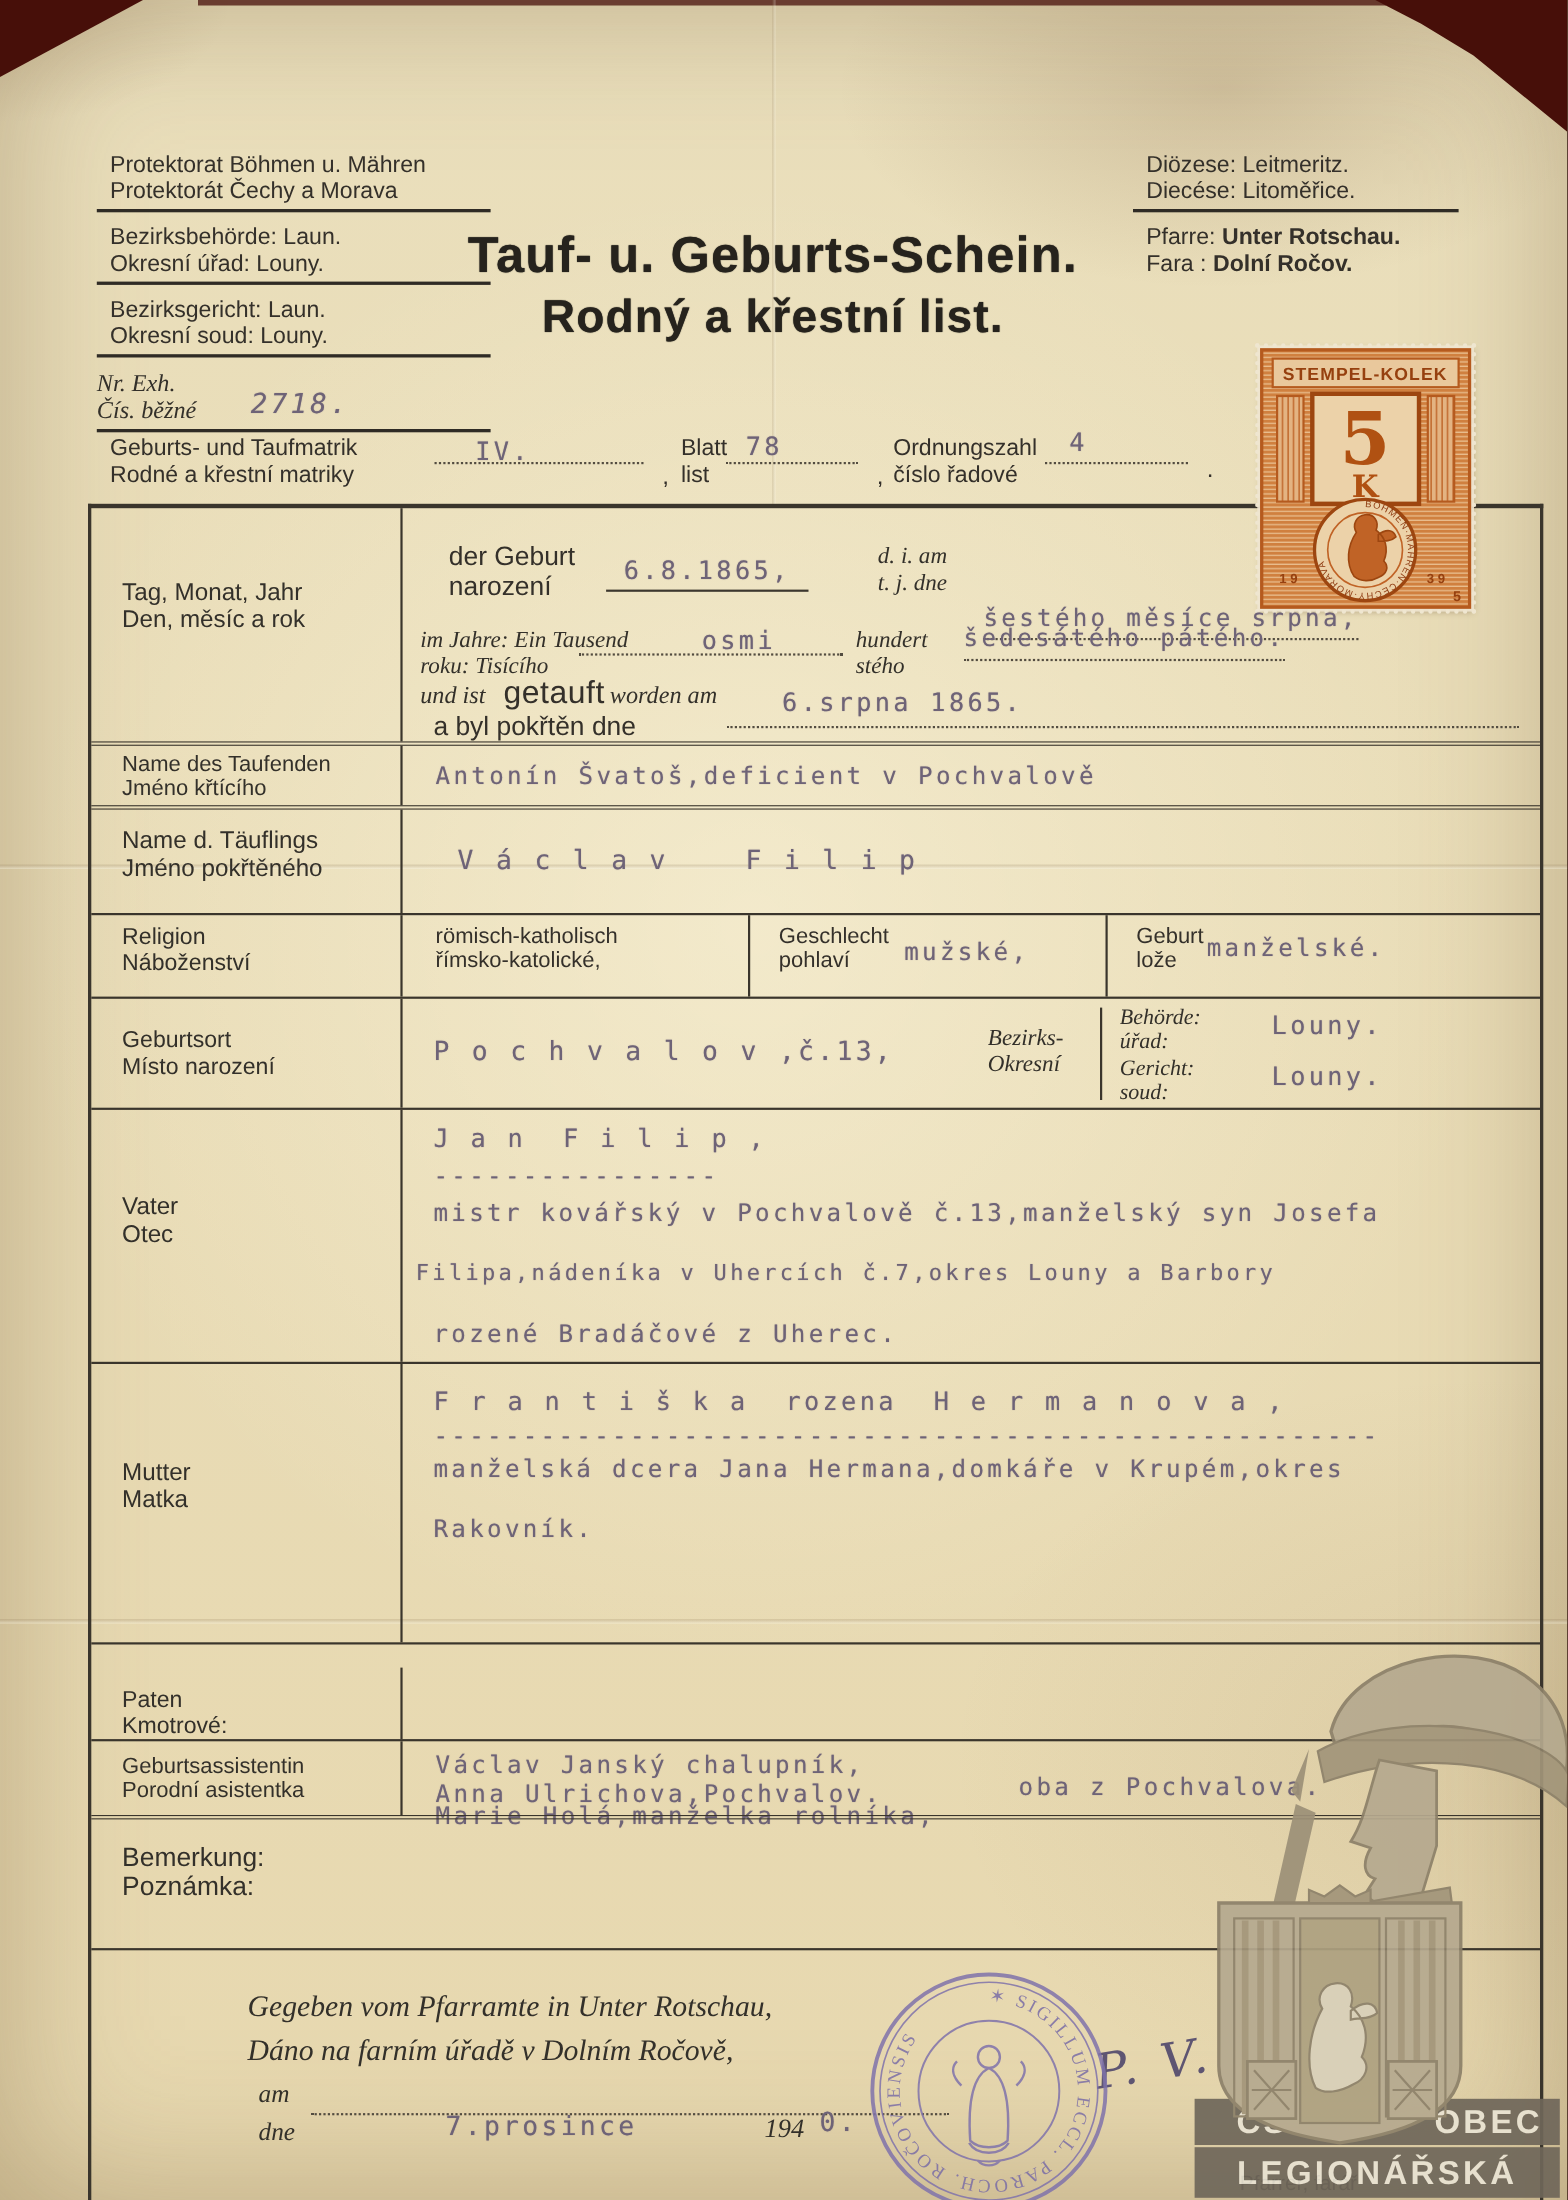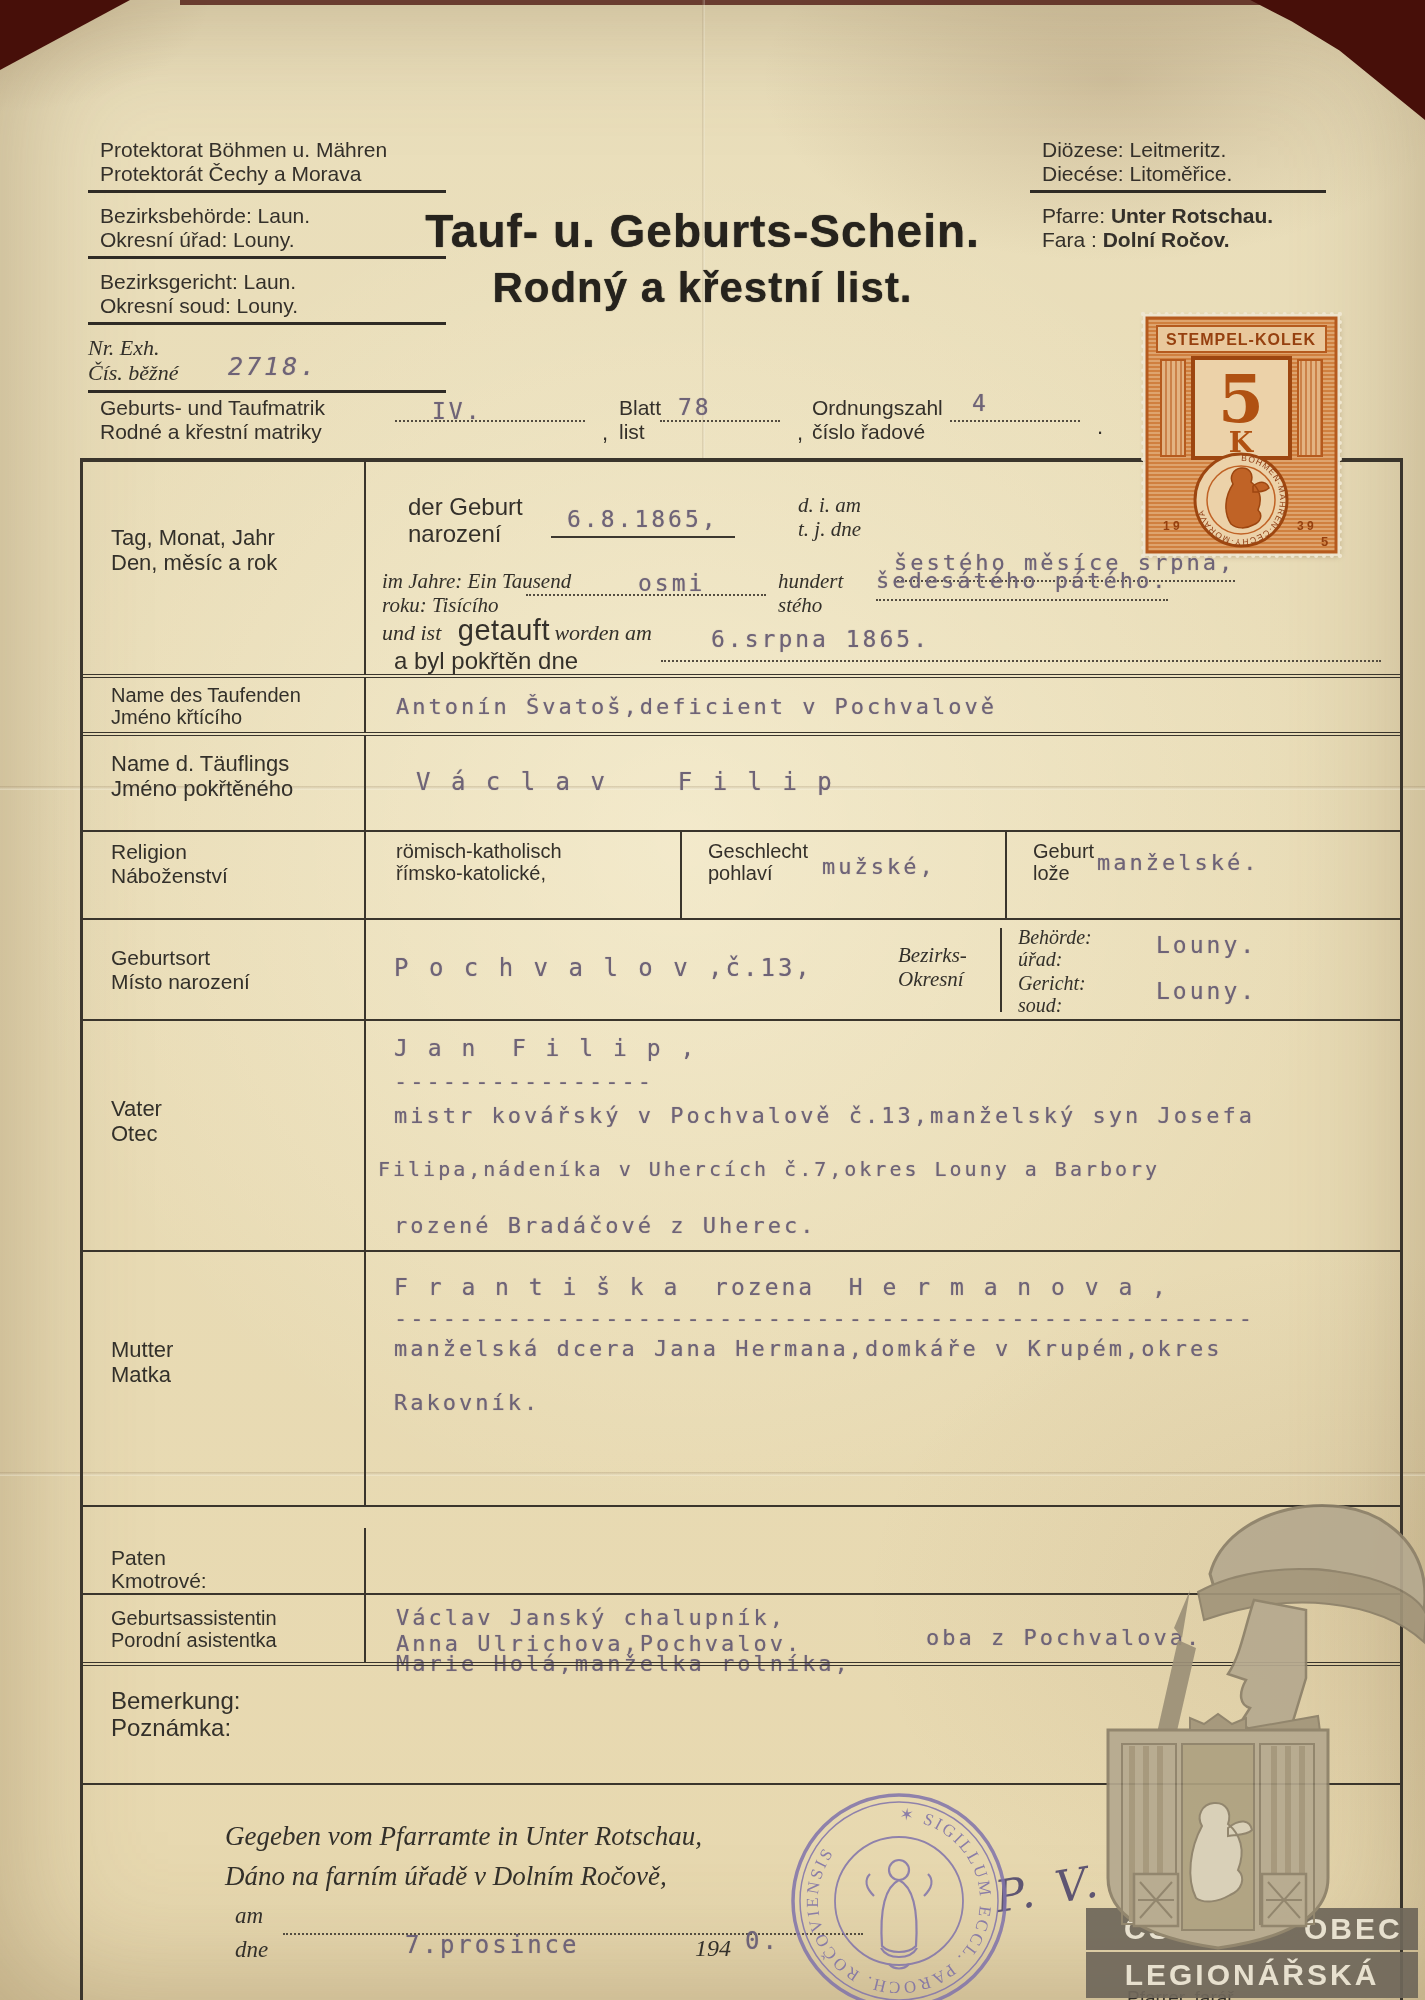--- a/index.html
+++ b/index.html
@@ -210,21 +210,21 @@
     <div class="trow bt4" style="height:98px;gap:20px;">
       <div class="tlabel stack" style="padding-top:16px;font-size:22px;line-height:1.65;">
         <div>Name d. Täuflings</div>
         <div>Jméno pokřtěného</div>
       </div>
       <div class="tcontent">
         <span class="ty abs" style="left:30px;top:32px;font-size:24px;">V á c l a v    F i l i p</span>
       </div>
     </div>
 
-    <div class="trow bt2" style="height:88px;">
+    <div class="trow bt2" style="height:76px;">
       <div class="tlabel stack" style="padding-top:8px;font-size:21px;">
         <div>Religion</div>
         <div>Náboženství</div>
       </div>
       <div class="tcontent" style="display:flex;">
         <div class="cellstack stack" style="width:316px;box-sizing:border-box;border-right:2px solid #3a352c;padding:8px 0 0 18px;">
           <div class="pr">römisch-katholisch</div>
           <div class="pr">římsko-katolické,</div>
         </div>
         <div style="width:325px;box-sizing:border-box;border-right:2px solid #3a352c;position:relative;">

